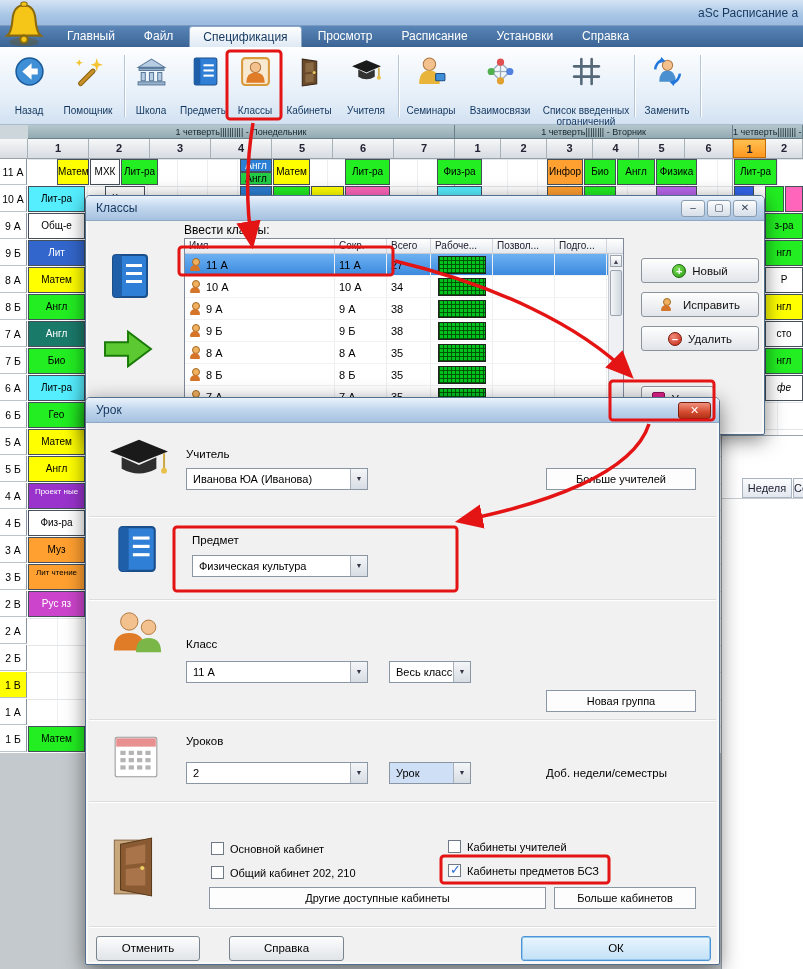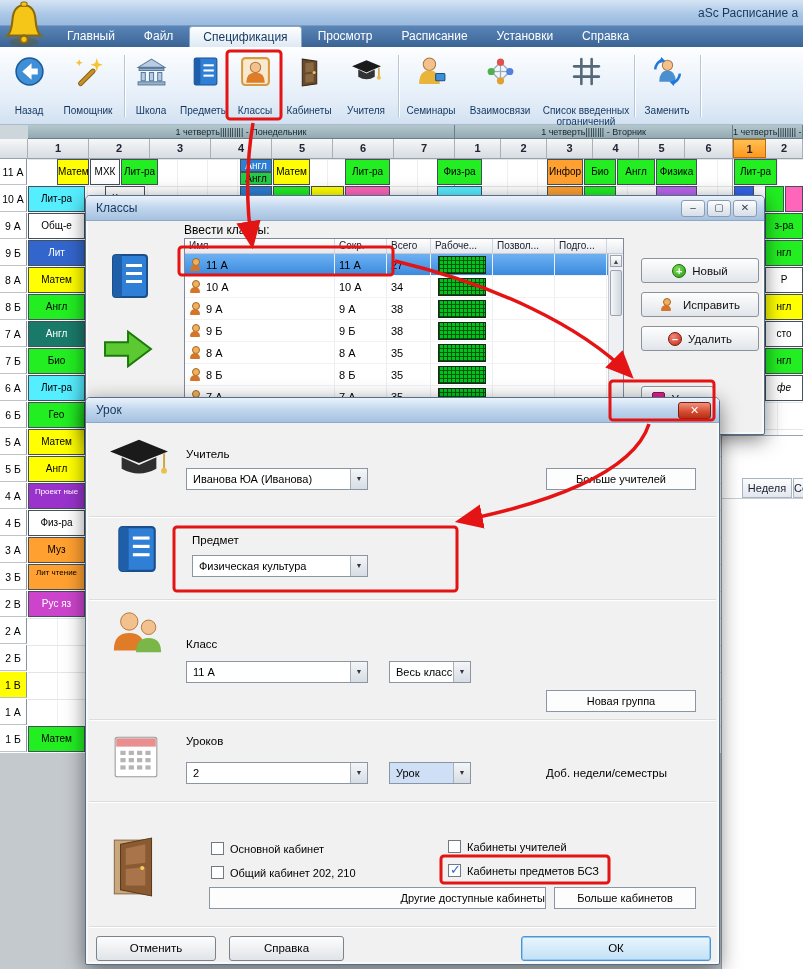--- a/index.html
+++ b/index.html
@@ -713,25 +713,25 @@
       <span class="cb-label">Общий кабинет 202, 210</span>
     </div>
     <div class="cb-row" style="left:362px;top:442px">
       <span class="cb-box"></span>
       <span class="cb-label">Кабинеты учителей</span>
     </div>
     <div class="cb-row" style="left:362px;top:466px">
       <span class="cb-box checked"></span>
       <span class="cb-label">Кабинеты предметов БСЗ</span>
     </div>
-    <div class="flat-btn" style="left:123px;top:489px;width:337px;text-align:right;">Другие доступные кабинеты</div>
+    <div class="flat-btn" style="left:123px;top:489px;width:337px;text-align:center;">Другие доступные кабинеты</div>
     <div class="flat-btn" style="left:468px;top:489px;width:142px">Больше кабинетов</div>
     <div class="ld-divider" style="top:528px"></div>
 
-    <div class="ld-btn" style="left:10px;top:538px;width:120px">Отменить</div>
+    <div class="ld-btn" style="left:10px;top:538px;width:104px">Отменить</div>
     <div class="ld-btn" style="left:143px;top:538px;width:115px">Справка</div>
     <div class="ld-btn ok" style="left:435px;top:538px;width:190px">ОК</div>
   </div>
 
   <svg id="annot" width="803" height="969" viewBox="0 0 803 969">
     <defs>
       <marker id="ah" markerWidth="9" markerHeight="8" refX="6.5" refY="3.5" orient="auto">
         <polygon points="0,0 8,3.5 0,7" fill="#e41414"></polygon>
       </marker>
     </defs>

